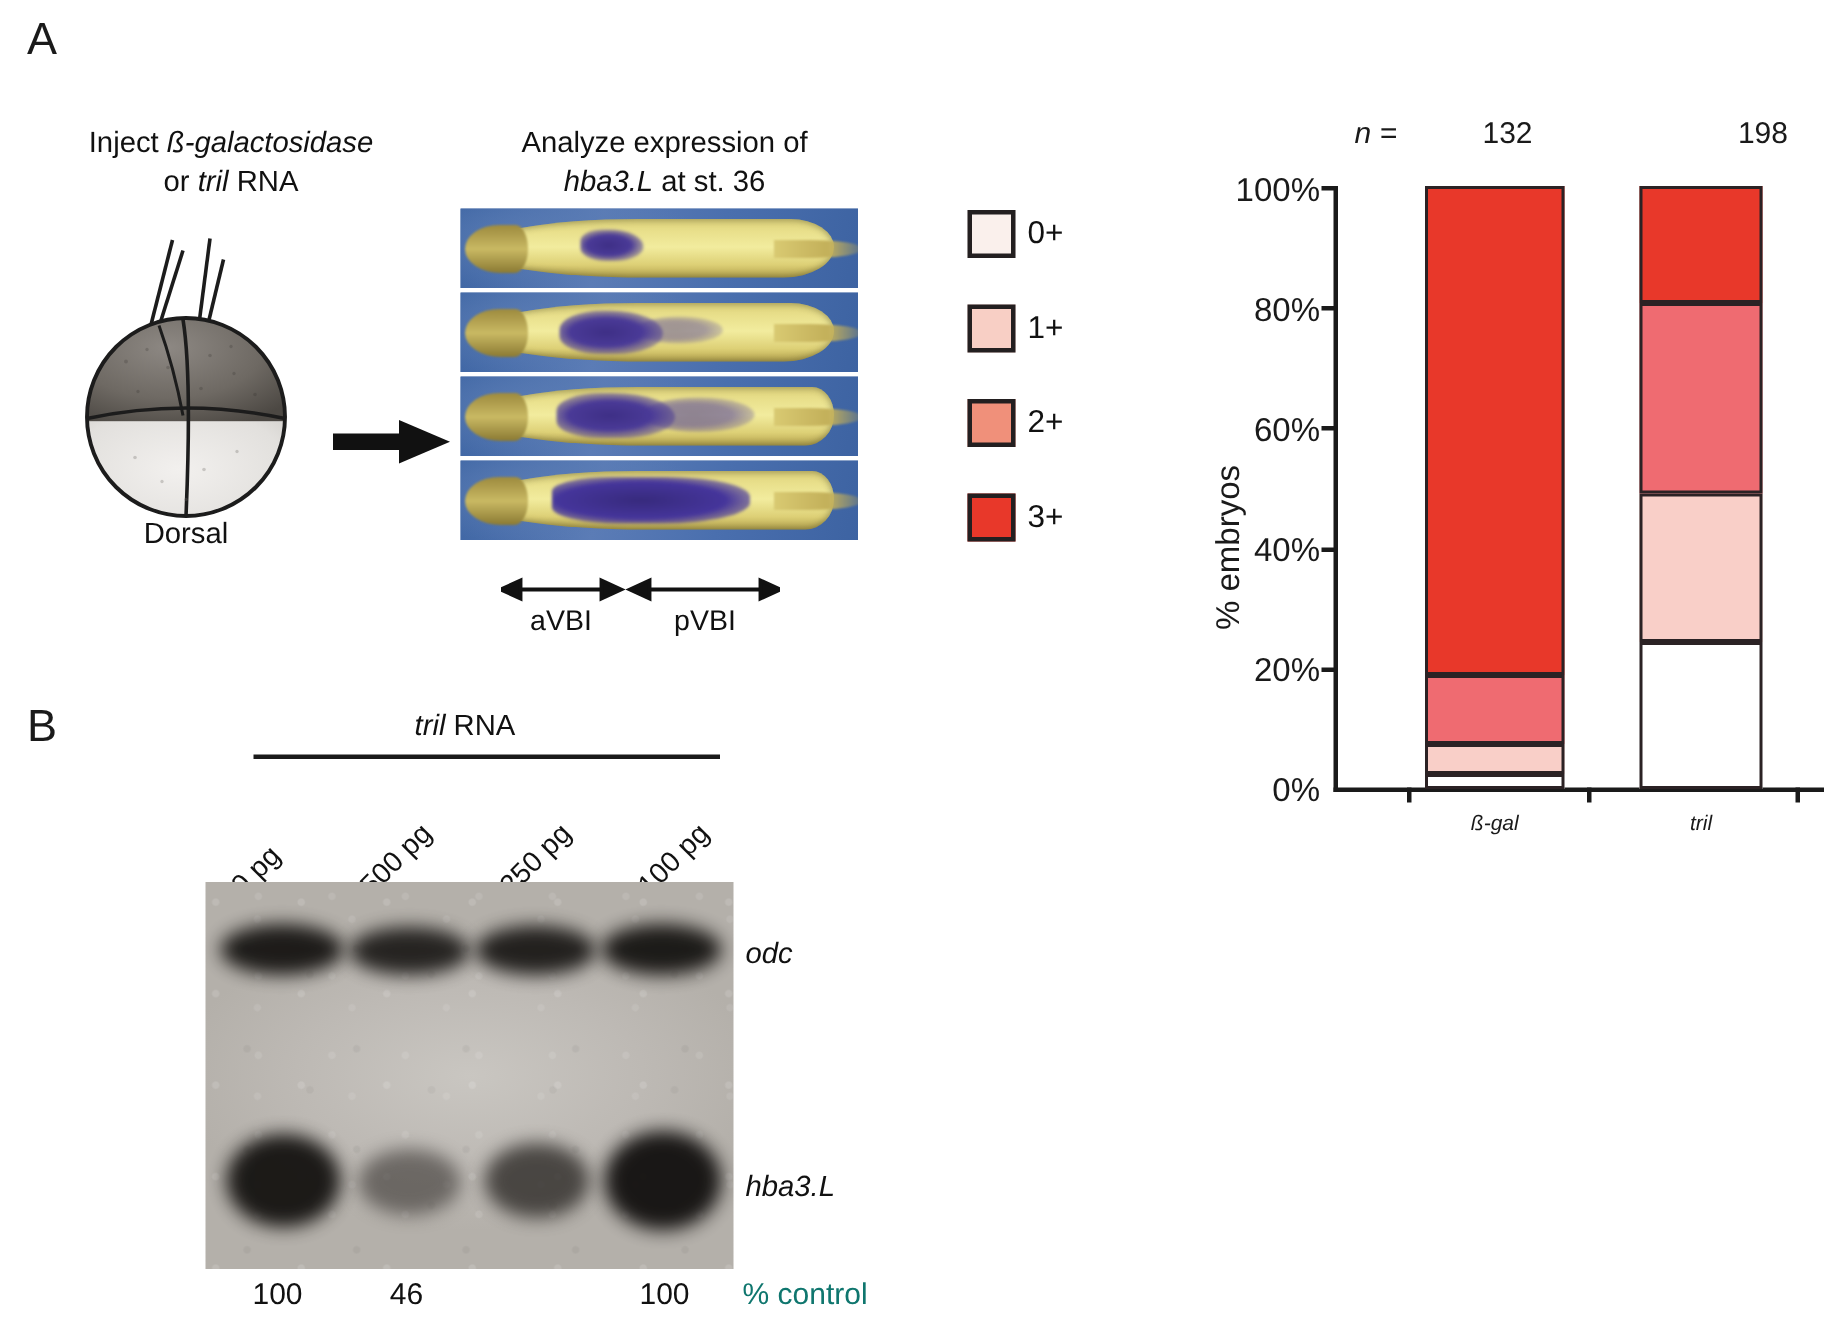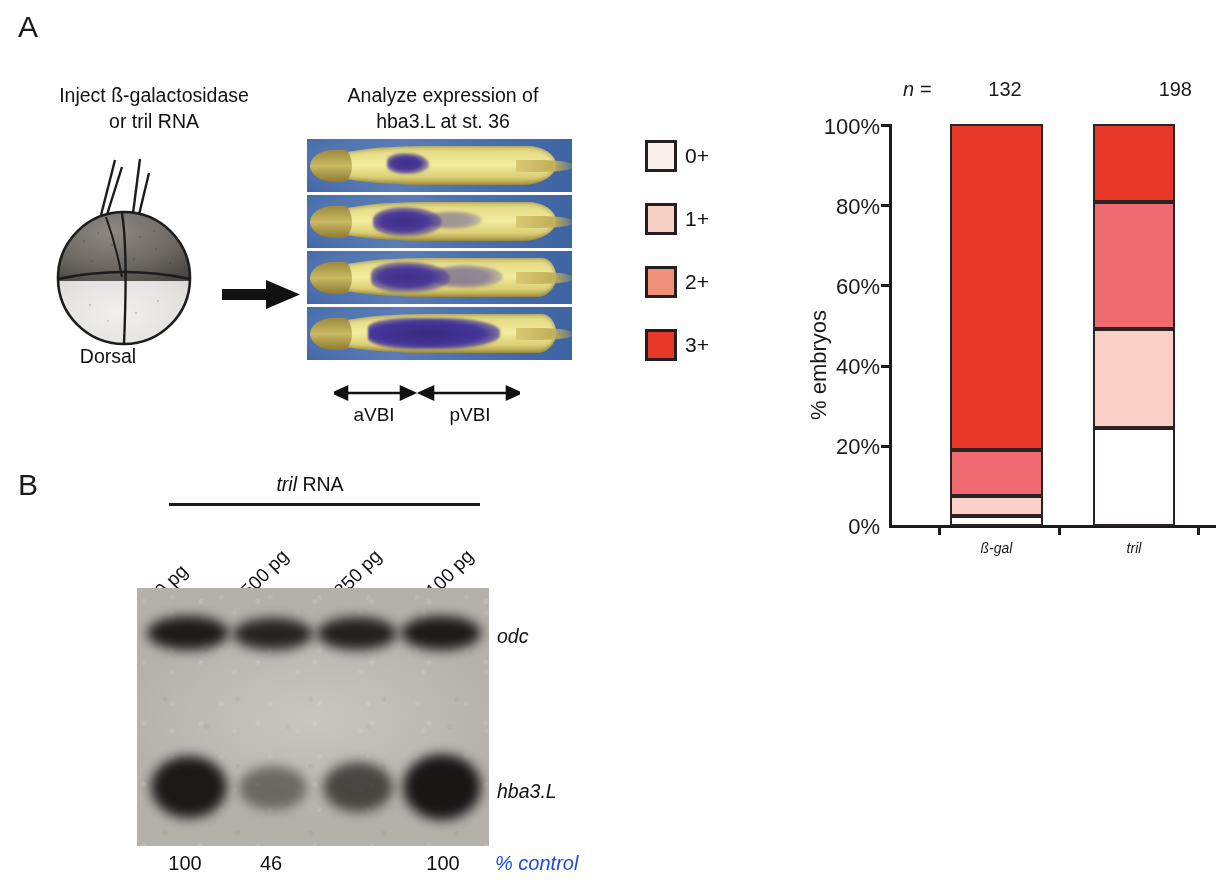--- a/index.html
+++ b/index.html
@@ -11,21 +11,21 @@
   .fig{position:absolute;inset:0;}
   .abs{position:absolute;}
 
   
   .panel-letter{font-size:30px;color:#1a1a1a;letter-spacing:0;}
 
   
   .schem-caption{
     font-size:19.5px;line-height:26px;text-align:center;color:#111;
   }
-  .schem-caption .it{}
+  .schem-caption .it{font-style:italic;}
 
   
   .embryo-wrap{width:176px;height:210px;}
   .dorsal-label{font-size:19.5px;text-align:center;color:#111;}
 
   
   .big-arrow svg{display:block;}
 
   
   .photo-stack{display:flex;flex-direction:column;gap:3px;}
@@ -111,21 +111,21 @@
       radial-gradient(circle at 86% 80%, rgba(0,0,0,.07) 0 2px, transparent 3px),
       radial-gradient(circle at 55% 42%, rgba(255,255,255,.18) 0 2px, transparent 3px);
     background-size:57px 61px,73px 67px,49px 53px,81px 77px,63px 59px;
   }
   .band{
     position:absolute;border-radius:50%;
     filter:blur(6px);
   }
   .blot-gene{font-size:19.5px;font-style:italic;color:#111;}
   .pct-val{font-size:20px;color:#111;text-align:center;}
-  .pct-cap{font-size:20px;color:#1d4ed8;font-style:italic;}
+  .pct-cap{font-size:20px;color:#0f766e;}
 </style>
 </head>
 <body>
 
 <div class="fig">
 
   <div class="abs panel-letter" style="left:18px;top:10px;">A</div>
 
   <div class="abs schem-caption" style="left:24px;top:82px;width:260px;">
     <div><span>Inject </span><span class="it">ß-galactosidase</span></div>
@@ -179,21 +179,21 @@
       </g>
       <g fill="#6e6a66" opacity="0.3">
         <circle cx="54" cy="160" r="1.2"></circle>
           <circle cx="72" cy="176" r="1.1"></circle>
           <circle cx="100" cy="168" r="1.2"></circle>
         <circle cx="122" cy="156" r="1.1"></circle>
           <circle cx="88" cy="188" r="1.2"></circle>
       </g>
     </svg>
   </div>
-  <div class="abs dorsal-label" style="left:20px;top:345px;width:176px;">Dorsal</div>
+  <div class="abs dorsal-label" style="left:36px;top:345px;width:176px;">Dorsal</div>
 
   <div class="abs big-arrow" style="left:222px;top:278px;">
     <svg width="78" height="34" viewBox="0 0 78 34">
       <rect x="0" y="11" width="50" height="11" fill="#111"></rect>
       <polygon points="44,2 78,16.5 44,31" fill="#111"></polygon>
     </svg>
   </div>
 
   <div class="abs schem-caption" style="left:318px;top:82px;width:250px;">
     <div>Analyze expression of</div>

